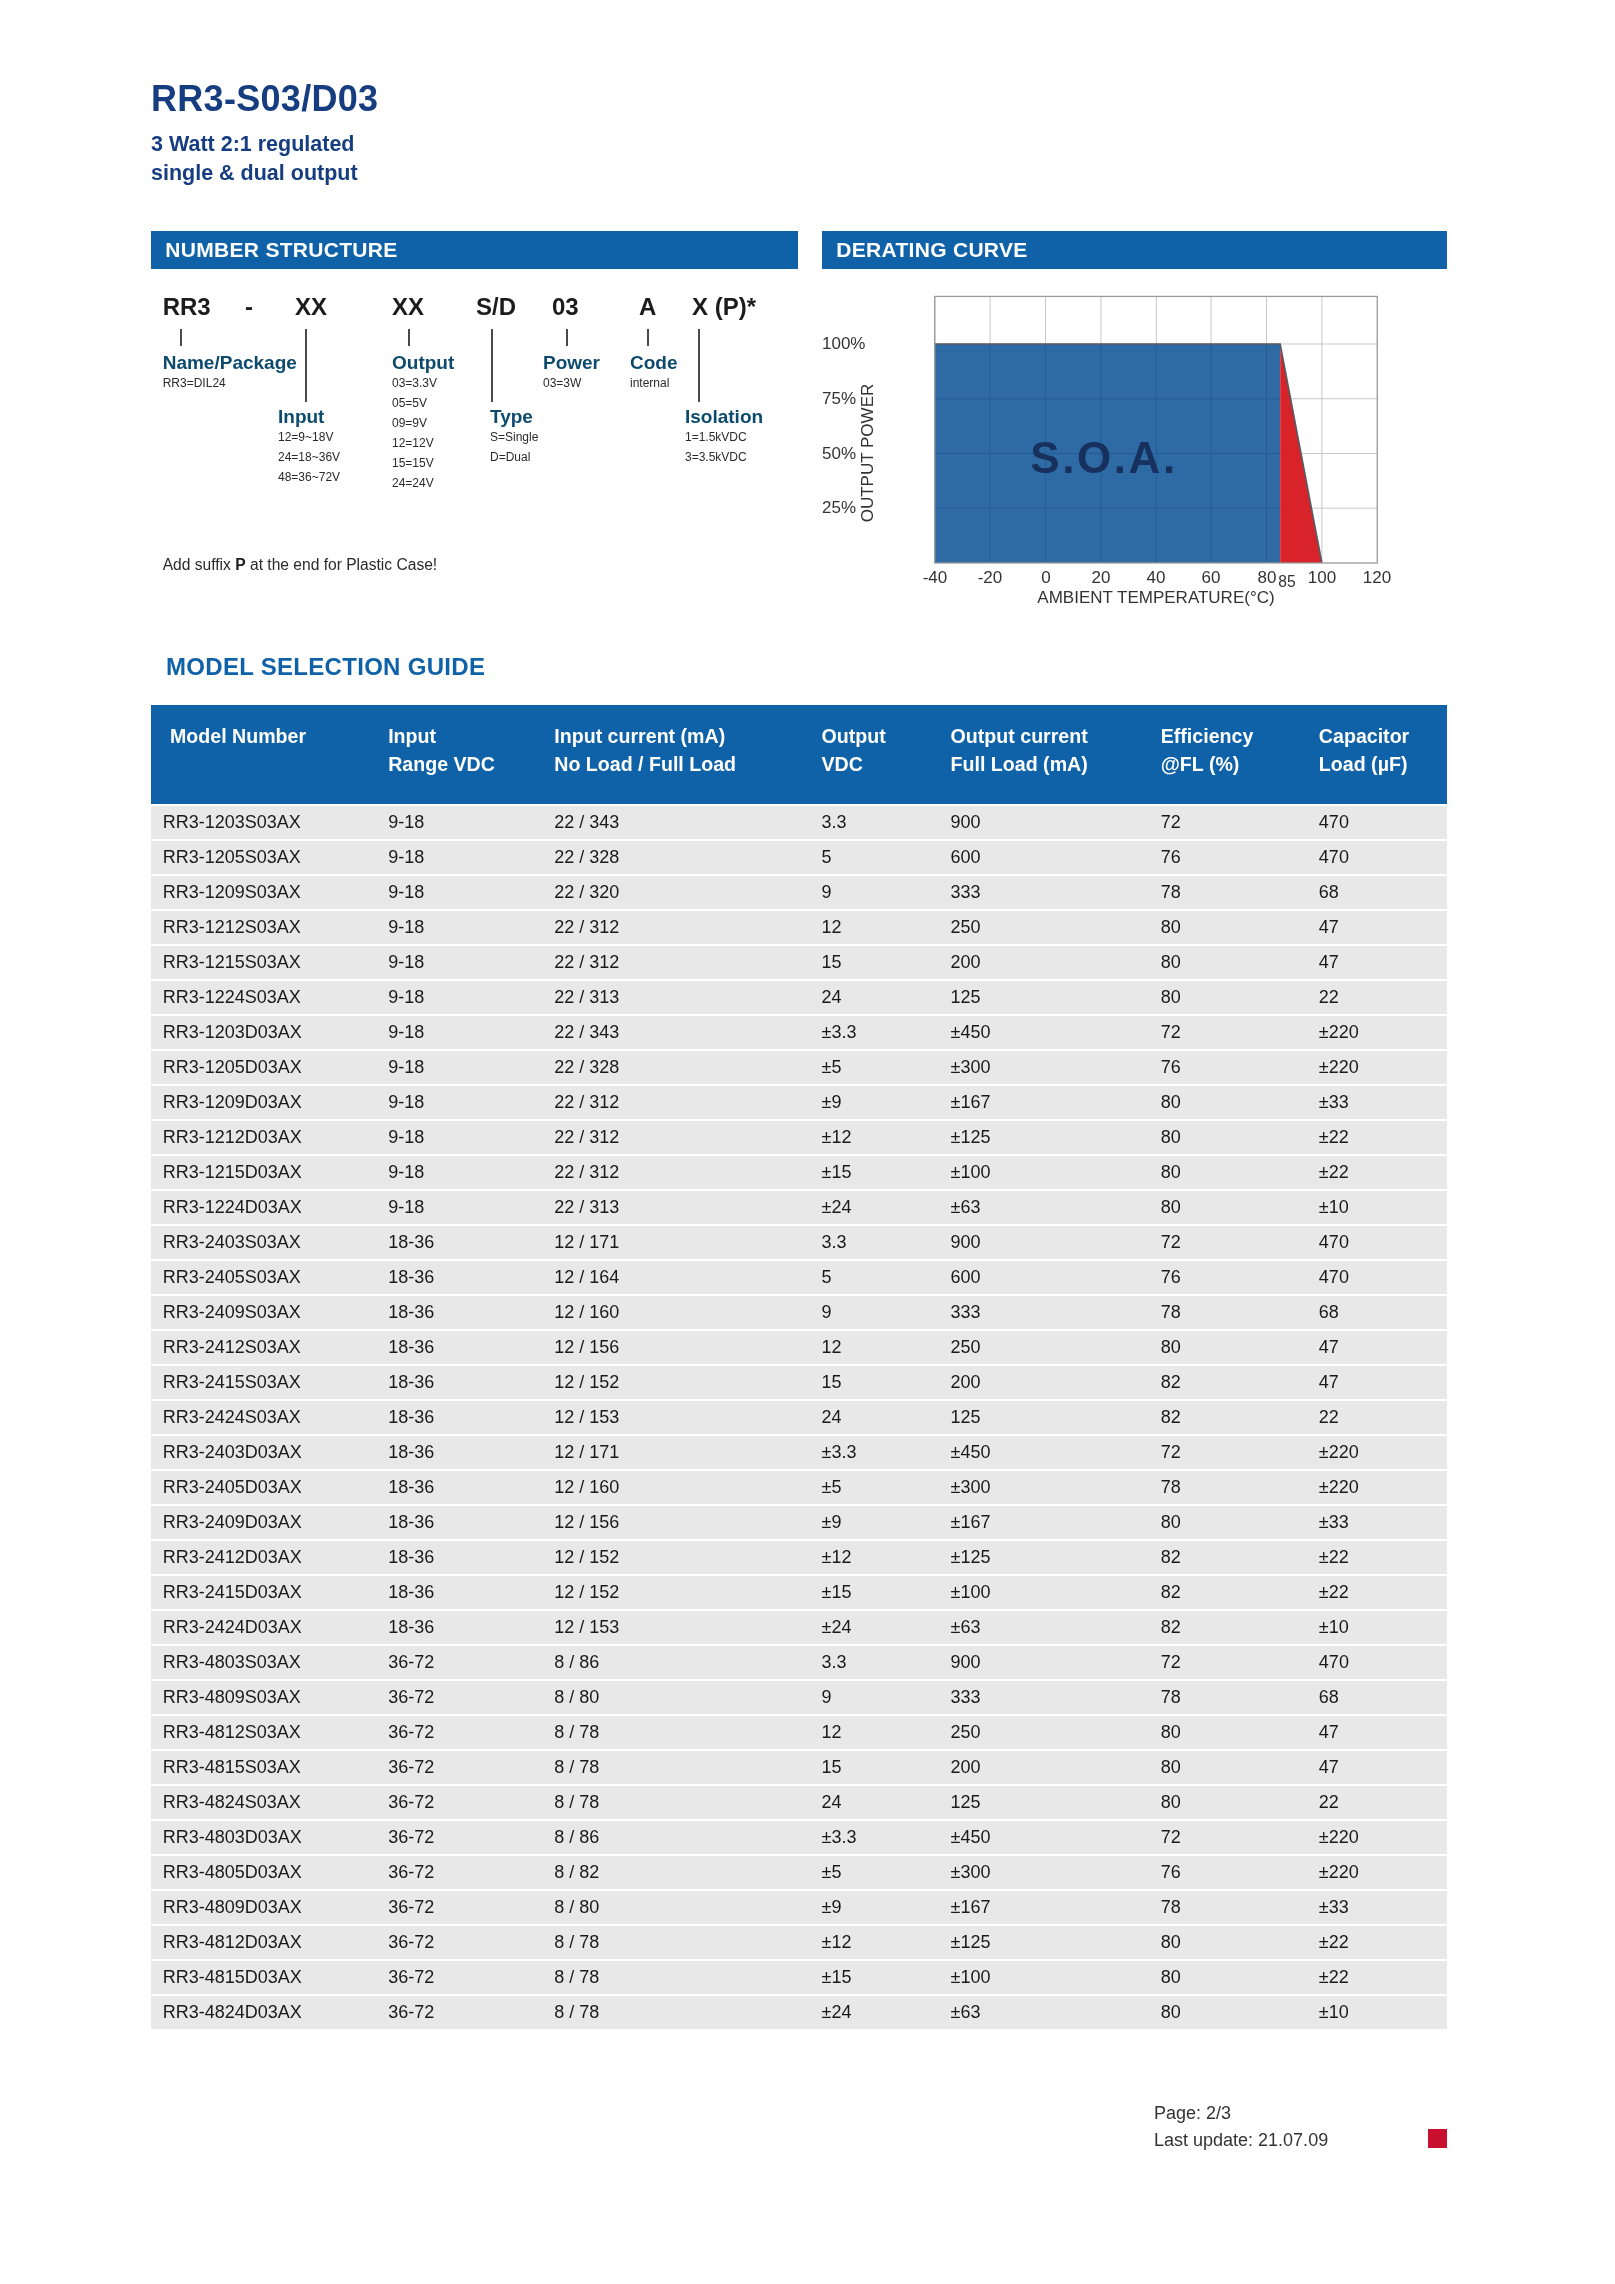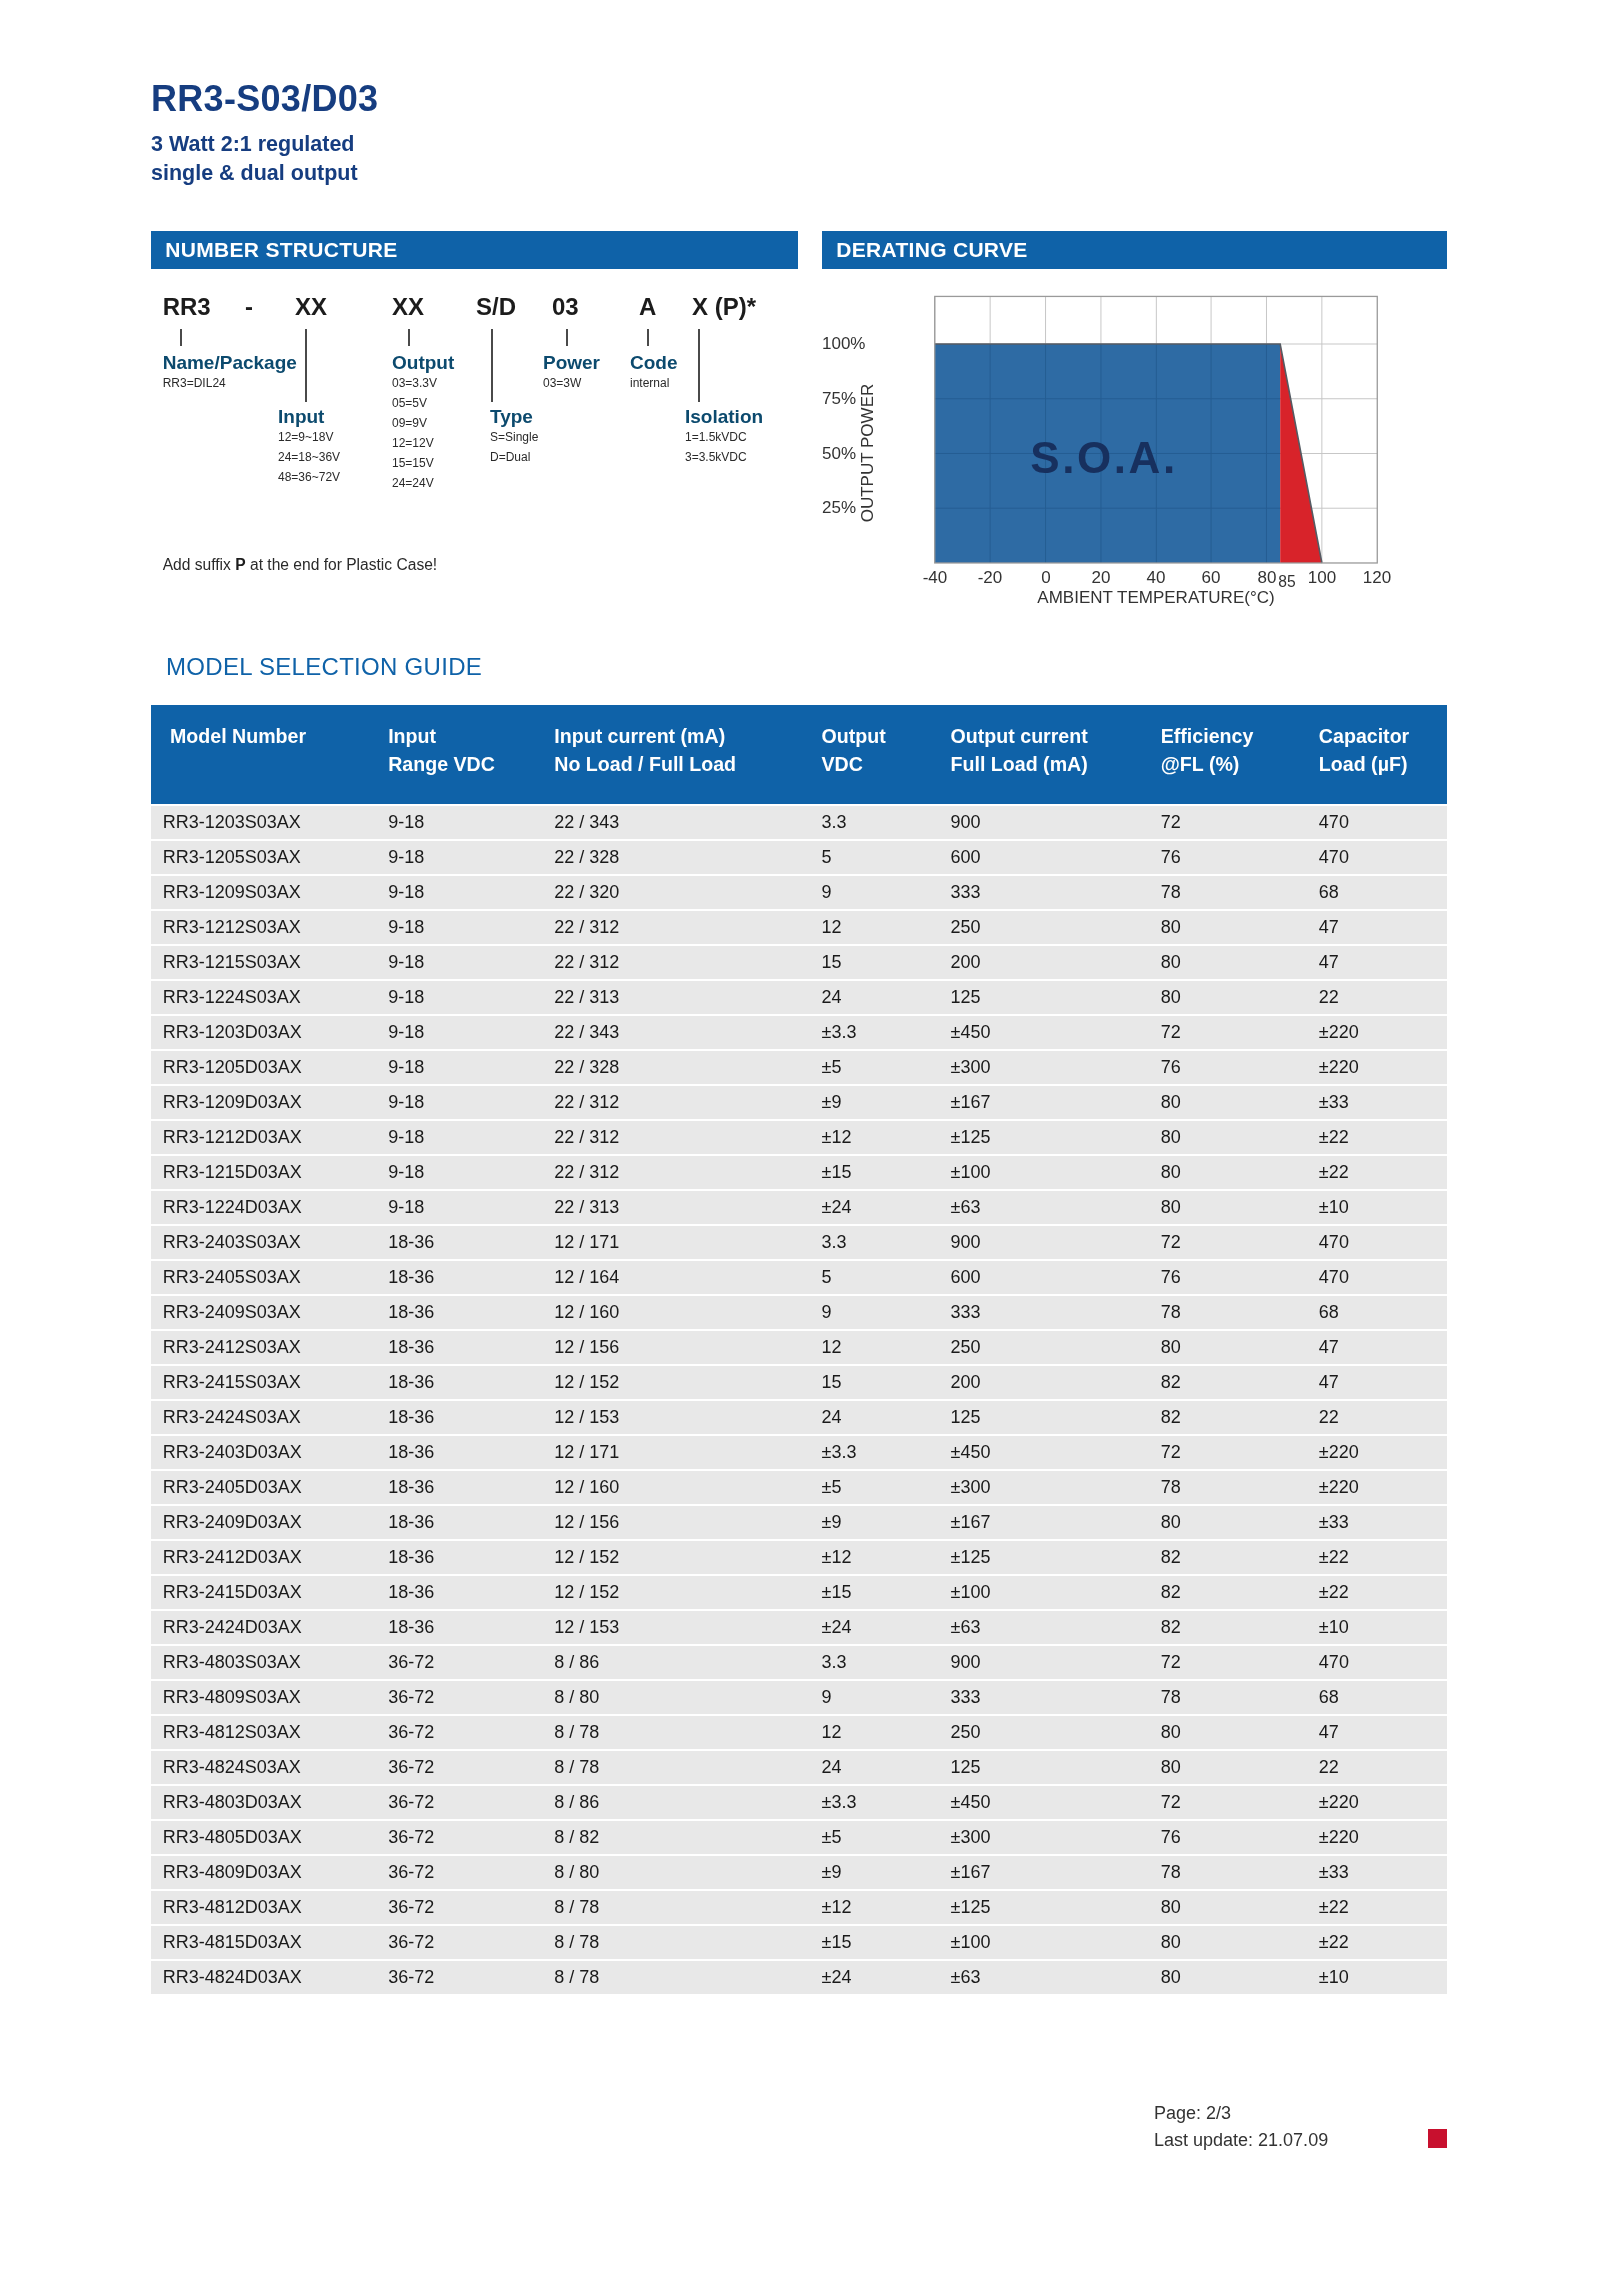--- a/index.html
+++ b/index.html
@@ -50,21 +50,21 @@
   .xtick{position:absolute;top:299px;transform:translateX(-50%);font-size:17px;color:#333}
   .xticks .item-0{left:113px}.xticks .item-1{left:168px}.xticks .item-2{left:224px}
   .xticks .item-3{left:279px}.xticks .item-4{left:334px}.xticks .item-5{left:389px}
   .xticks .item-6{left:445px}.xticks .item-7{left:500px}.xticks .item-8{left:555px}
   .xtick85{position:absolute;left:465px;top:304px;transform:translateX(-50%);font-size:15.6px;color:#333}
   .xlabel{position:absolute;left:334px;top:319px;transform:translateX(-50%);font-size:17px;color:#333}
   .soa{position:absolute;left:282px;top:189px;transform:translate(-50%,-50%);
        font-size:44px;font-weight:bold;color:#17305e;letter-spacing:2.6px}
 
   
-  .guide-title{position:absolute;left:166px;top:653px;font-size:24px;font-weight:normal;
+  .guide-title{position:absolute;left:166px;top:653px;font-size:24px;font-weight:bold;
                color:#0f62a8;letter-spacing:0.3px}
   .guide{position:absolute;left:151px;top:703px;width:1296px;border-collapse:separate;
          border-spacing:0 2px;table-layout:fixed}
   .guide col.w0{width:224px}.guide col.w1{width:166px}.guide col.w2{width:267px}
   .guide col.w3{width:129px}.guide col.w4{width:210px}.guide col.w5{width:158px}
   .guide col.w6{width:141px}
   .guide th{background:#0f62a8;color:#fff;text-align:left;vertical-align:top;
             padding:17px 5.2px 0 13px;font-size:19.6px;font-weight:bold;height:99px;line-height:28px}
   .guide th:first-child{padding-left:19px}
   .guide td{background:#e8e8e8;font-size:18px;color:#1a1a1a;height:33px;
@@ -496,20 +496,29 @@
         <tr>
           <td>RR3-4812S03AX</td>
           <td>36-72</td>
           <td>8 / 78</td>
           <td>12</td>
           <td>250</td>
           <td>80</td>
           <td>47</td>
         </tr>
         <tr>
+          <td>RR3-4815S03AX</td>
+          <td>36-72</td>
+          <td>8 / 78</td>
+          <td>15</td>
+          <td>200</td>
+          <td>80</td>
+          <td>47</td>
+        </tr>
+        <tr>
           <td>RR3-4824S03AX</td>
           <td>36-72</td>
           <td>8 / 78</td>
           <td>24</td>
           <td>125</td>
           <td>80</td>
           <td>22</td>
         </tr>
         <tr>
           <td>RR3-4803D03AX</td>

